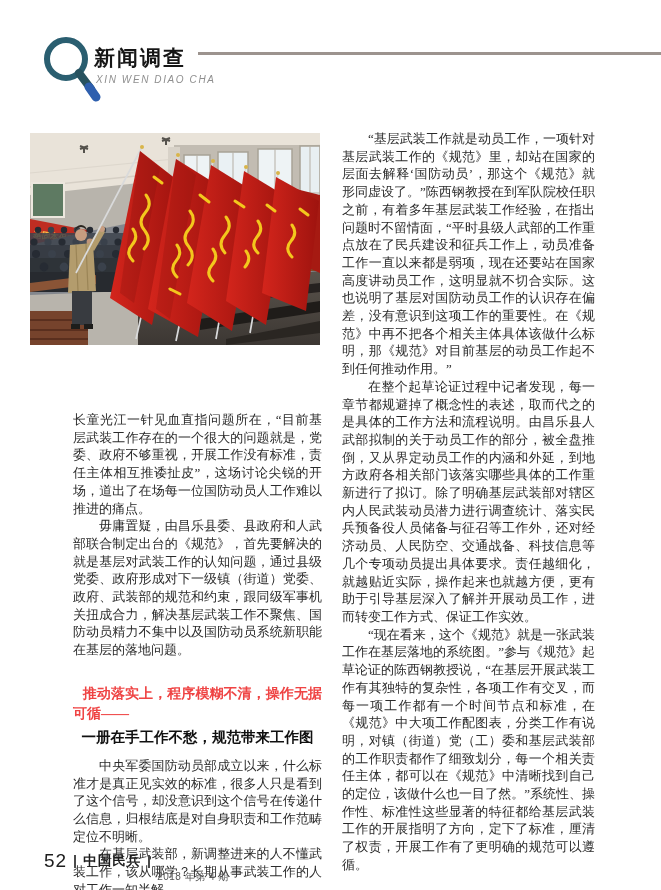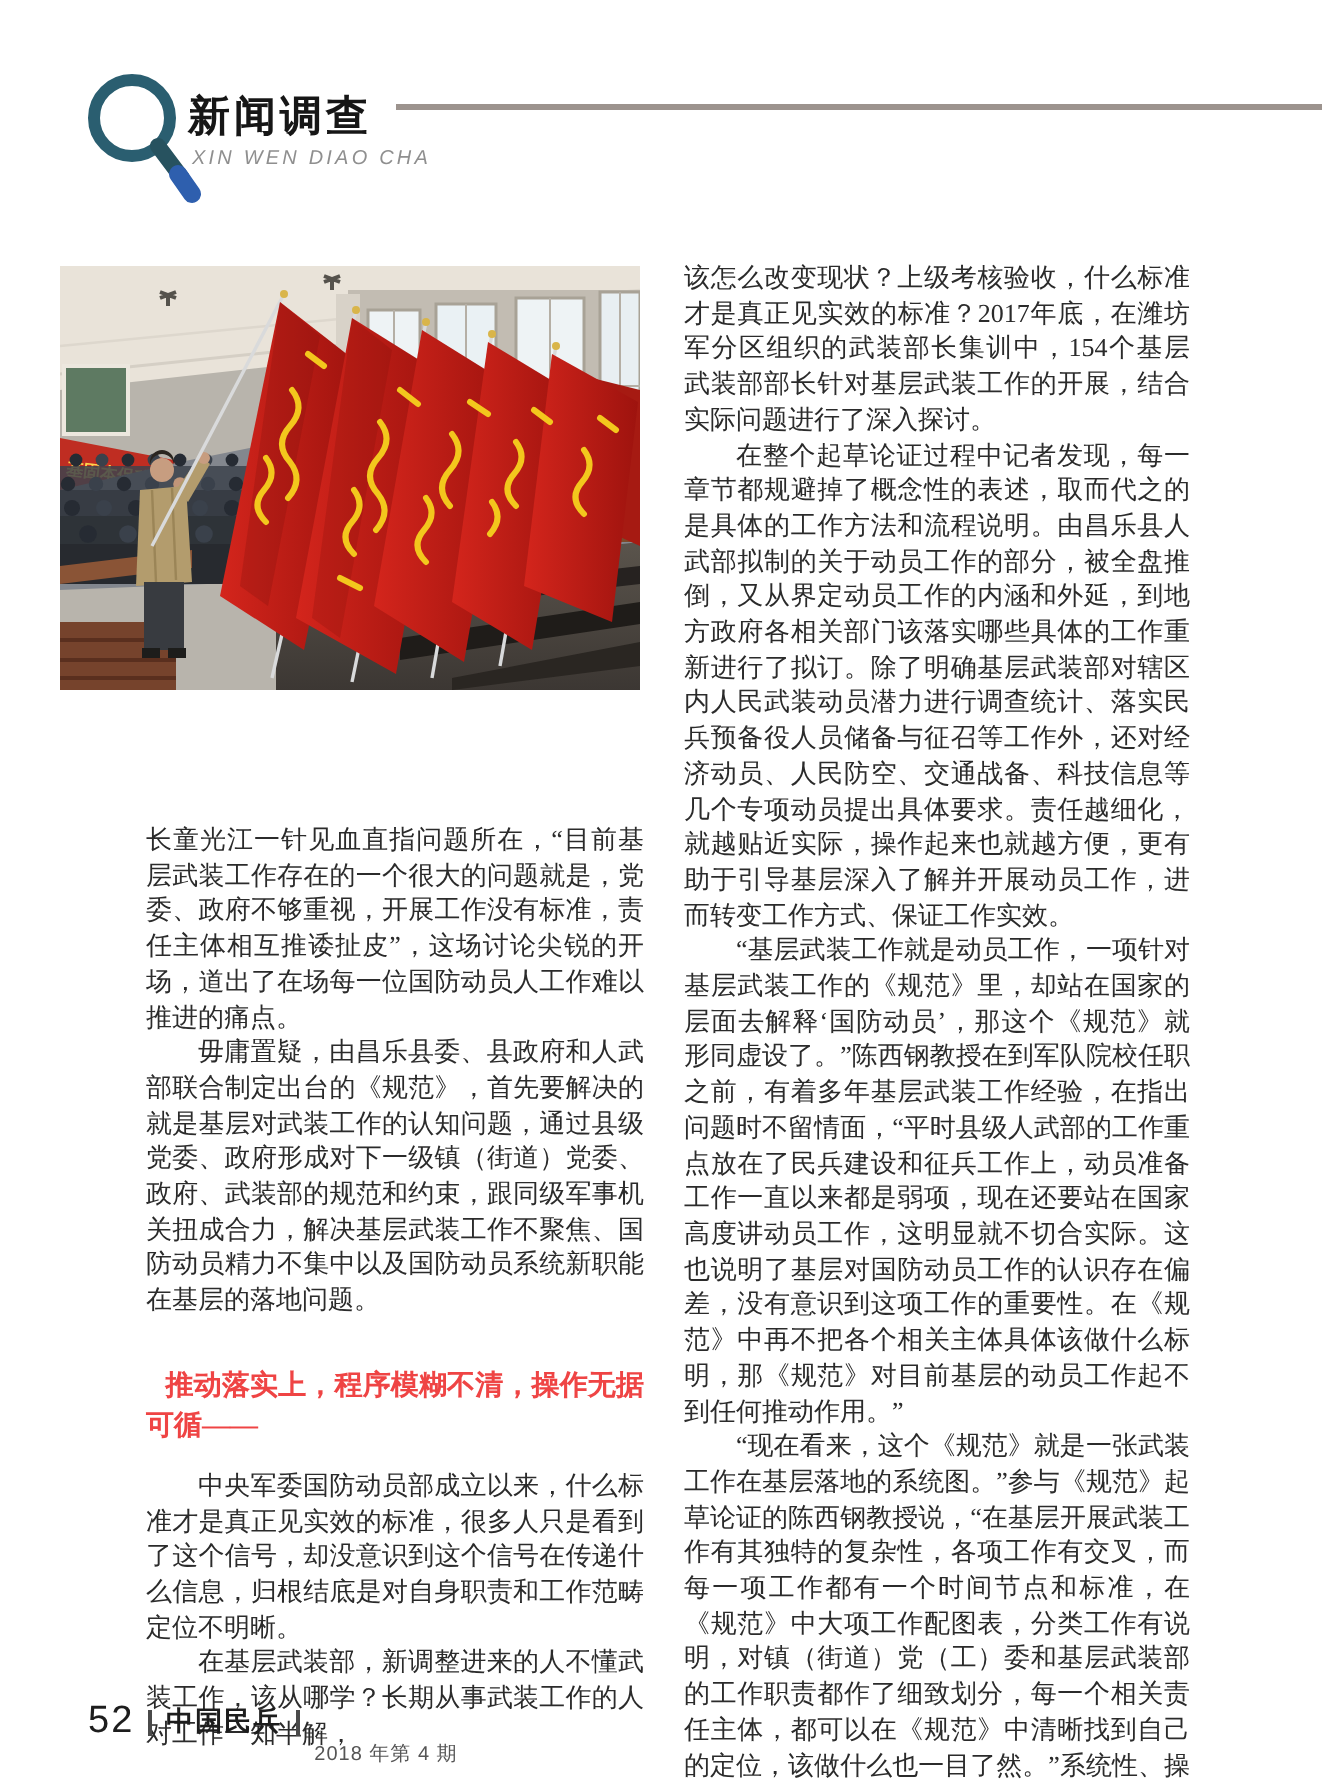--- a/index.html
+++ b/index.html
@@ -246,29 +246,29 @@
       </g>
     </svg>
   </div>
 
 
   <div class="col col-left">
     <p>长童光江一针见血直指问题所在，“目前基层武装工作存在的一个很大的问题就是，党委、政府不够重视，开展工作没有标准，责任主体相互推诿扯皮”，这场讨论尖锐的开场，道出了在场每一位国防动员人工作难以推进的痛点。</p>
     <p class="indent">毋庸置疑，由昌乐县委、县政府和人武部联合制定出台的《规范》，首先要解决的就是基层对武装工作的认知问题，通过县级党委、政府形成对下一级镇（街道）党委、政府、武装部的规范和约束，跟同级军事机关扭成合力，解决基层武装工作不聚焦、国防动员精力不集中以及国防动员系统新职能在基层的落地问题。</p>
     <div class="subhead">
       <div class="kicker">推动落实上，程序模糊不清，操作无据可循——</div>
+      <div class="subtitle">一册在手工作不愁，规范带来工作图</div>
     </div>
     <p class="indent">中央军委国防动员部成立以来，什么标准才是真正见实效的标准，很多人只是看到了这个信号，却没意识到这个信号在传递什么信息，归根结底是对自身职责和工作范畴定位不明晰。</p>
     <p class="indent">在基层武装部，新调整进来的人不懂武装工作，该从哪学？长期从事武装工作的人对工作一知半解，</p>
   </div>
 
   <div class="col col-right">
-    <p>该怎么改变现状？上级考核验收，什么标准才是真正见实效的标准？2017年底，在潍坊军分区组织的武装部长集训中，154个基层武装部部长针对基层武装工作的开展，结合实际问题进行了深入探讨。</p>
+    <p class="indent">“基层武装工作就是动员工作，一项针对基层武装工作的《规范》里，却站在国家的层面去解释‘国防动员’，那这个《规范》就形同虚设了。”陈西钢教授在到军队院校任职之前，有着多年基层武装工作经验，在指出问题时不留情面，“平时县级人武部的工作重点放在了民兵建设和征兵工作上，动员准备工作一直以来都是弱项，现在还要站在国家高度讲动员工作，这明显就不切合实际。这也说明了基层对国防动员工作的认识存在偏差，没有意识到这项工作的重要性。在《规范》中再不把各个相关主体具体该做什么标明，那《规范》对目前基层的动员工作起不到任何推动作用。”</p>
     <p class="indent">在整个起草论证过程中记者发现，每一章节都规避掉了概念性的表述，取而代之的是具体的工作方法和流程说明。由昌乐县人武部拟制的关于动员工作的部分，被全盘推倒，又从界定动员工作的内涵和外延，到地方政府各相关部门该落实哪些具体的工作重新进行了拟订。除了明确基层武装部对辖区内人民武装动员潜力进行调查统计、落实民兵预备役人员储备与征召等工作外，还对经济动员、人民防空、交通战备、科技信息等几个专项动员提出具体要求。责任越细化，就越贴近实际，操作起来也就越方便，更有助于引导基层深入了解并开展动员工作，进而转变工作方式、保证工作实效。</p>
-    <p class="indent">“基层武装工作就是动员工作，一项针对基层武装工作的《规范》里，却站在国家的层面去解释‘国防动员’，那这个《规范》就形同虚设了。”陈西钢教授在到军队院校任职之前，有着多年基层武装工作经验，在指出问题时不留情面，“平时县级人武部的工作重点放在了民兵建设和征兵工作上，动员准备工作一直以来都是弱项，现在还要站在国家高度讲动员工作，这明显就不切合实际。这也说明了基层对国防动员工作的认识存在偏差，没有意识到这项工作的重要性。在《规范》中再不把各个相关主体具体该做什么标明，那《规范》对目前基层的动员工作起不到任何推动作用。”</p>
     <p class="indent">“现在看来，这个《规范》就是一张武装工作在基层落地的系统图。”参与《规范》起草论证的陈西钢教授说，“在基层开展武装工作有其独特的复杂性，各项工作有交叉，而每一项工作都有一个时间节点和标准，在《规范》中大项工作配图表，分类工作有说明，对镇（街道）党（工）委和基层武装部的工作职责都作了细致划分，每一个相关责任主体，都可以在《规范》中清晰找到自己的定位，该做什么也一目了然。”系统性、操作性、标准性这些显著的特征都给基层武装工作的开展指明了方向，定下了标准，厘清了权责，开展工作有了更明确的规范可以遵循。</p>
   </div>
 
   <div class="footer">
     <span class="page-num">52</span>
     <span class="fbar"></span>
     <span class="mag">中国民兵</span>
     <span class="fbar"></span>
     <span class="issue">2018 年第 4 期</span>
   </div>

